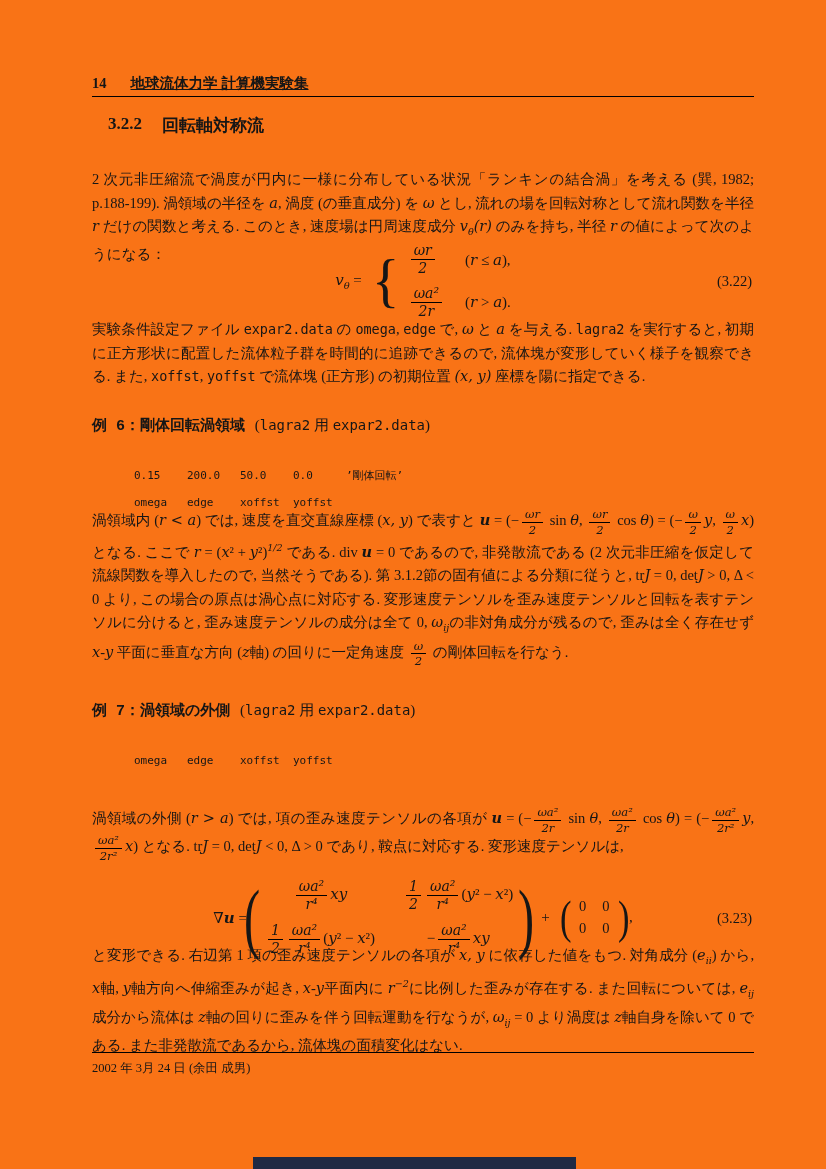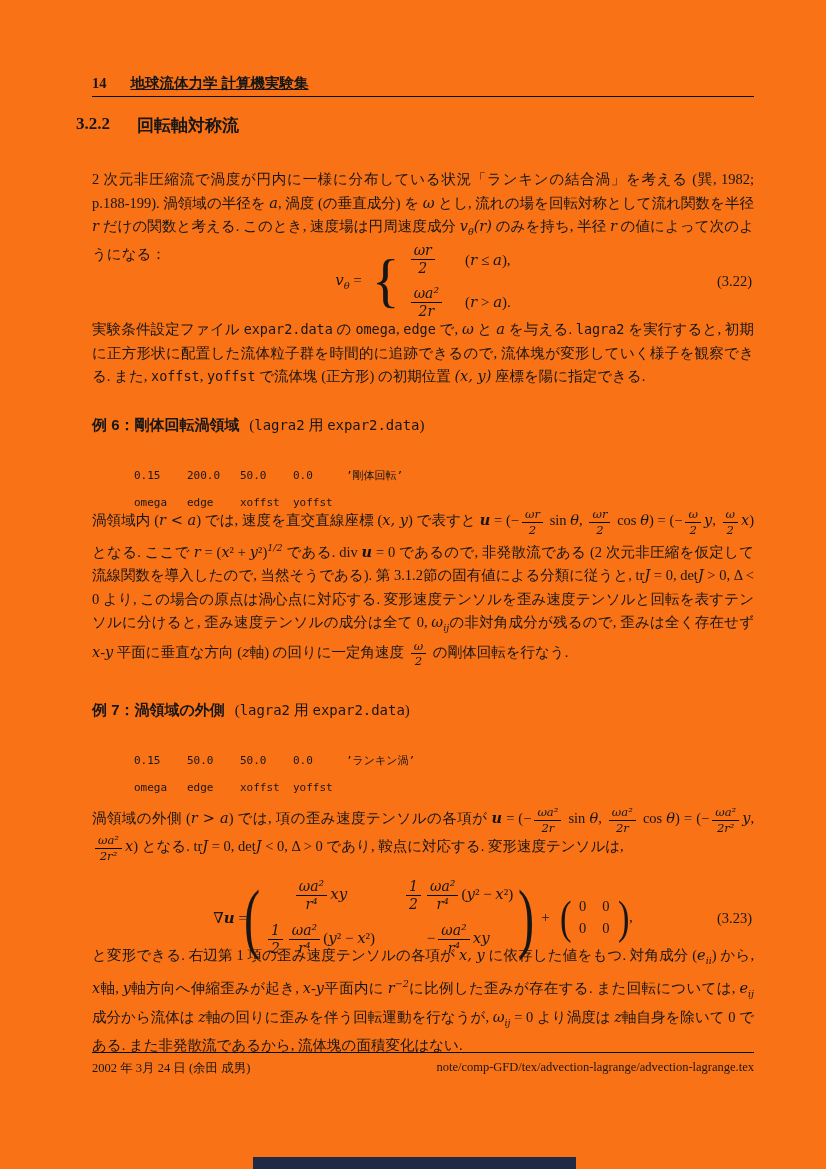--- a/index.html
+++ b/index.html
@@ -6,21 +6,21 @@
   .page{position:relative;width:826px;height:1169px;background:#f97316;margin:0 auto;
         font-family:"Liberation Serif","DejaVu Serif",serif;color:#161616;overflow:hidden;}
   .abs{position:absolute;}
   
   .hdr{left:92px;width:662px;top:74px;display:flex;align-items:baseline;font-size:14.5px;}
   .pagenum{font-weight:bold;}
   .hdr-left{margin-left:24px;font-family:"Liberation Sans","DejaVu Sans",sans-serif;font-weight:bold;text-decoration:underline;}
   .hdr-right{margin-left:auto;font-family:"Liberation Sans","DejaVu Sans",sans-serif;font-weight:bold;}
   .rule{left:92px;width:662px;height:1.4px;background:#000;}
   
-  .sec{left:76px;top:114px;font-size:17px;font-weight:bold;display:flex;gap:27px;}
+  .sec{left:108px;top:114px;font-size:17px;font-weight:bold;display:flex;gap:20px;}
   .sec .num{font-family:"Liberation Serif",serif;}
   .sec .ttl{font-family:"Liberation Sans","DejaVu Sans",sans-serif;}
   
   .para{left:92px;width:662px;font-size:14.5px;line-height:23.5px;text-align:justify;}
   
   .mi{font-style:italic;font-family:"DejaVu Serif","Liberation Serif",serif;}
   .mbi{font-style:italic;font-weight:bold;font-family:"DejaVu Serif","Liberation Serif",serif;}
   .rb{font-weight:normal;font-family:"Liberation Sans","DejaVu Sans",sans-serif;}
   .tt{font-family:"DejaVu Sans Mono","Liberation Mono",monospace;font-size:0.93em;}
   sub.sb{font-size:0.66em;}
@@ -40,21 +40,21 @@
          align-items:center;justify-items:start;}
   .bigparen{font-size:78px;line-height:0.82;font-weight:300;transform:scaleX(0.62);margin:0 -8px;}
   .smallparen{font-size:46px;line-height:0.9;font-weight:300;transform:scaleX(0.75);margin:0 -2px;}
   .matrix{display:grid;grid-template-columns:auto auto;column-gap:28px;row-gap:10px;
           justify-items:center;align-items:center;margin:0 8px;}
   .zmatrix{display:grid;grid-template-columns:auto auto;column-gap:16px;row-gap:5px;
            font-size:14.5px;margin:0 8px;justify-items:center;}
   .plus{margin:0 10px;}
   
   .exhead{left:92px;width:662px;font-size:15px;}
-  .exhead .exbold{font-weight:bold;font-family:Liberation Sans, sans-serif;}
+  .exhead .exbold{font-weight:bold;font-family:Liberation Mono, monospace;}
   .exhead .exparen{margin-left:6px;}
   .ex6h{top:416px;} .ex7h{top:701px;}
   .code{left:134px;font-family:"DejaVu Sans Mono","Liberation Mono",monospace;
         font-size:11px;line-height:27px;}
   .code div{white-space:pre;}
   .code6{top:462px;} .code7{top:747px;}
   .p1{top:168px;} .p2{top:318px;} .p3{top:508px;} .p4{top:806px;} .p5{top:944px;}
   
   .frule{top:1052px;height:1px;}
   .ftr{left:92px;width:662px;top:1060px;display:flex;font-size:12.5px;}
@@ -124,21 +124,20 @@
       </span><span class="mi">x</span><span class="rt">) となる. ここで </span><span class="mi">r</span><span class="rt"> = (</span><span class="mi">x</span><span class="rt">² + </span><span class="mi">y</span><span class="rt">²)</span><sup class="mi sp">1/2</sup><span class="rt"> である. div </span><span class="mbi">u</span><span class="rt"> = 0 であるので, 非発散流である (2 次元非圧縮を仮定して流線関数を導入したので, 当然そうである). 第 3.1.2節の固有値による分類に従うと, tr</span><span class="mi">J</span><span class="rt"> = 0, det</span><span class="mi">J</span><span class="rt"> &gt; 0, Δ &lt; 0 より, この場合の原点は渦心点に対応する. 変形速度テンソルを歪み速度テンソルと回転を表すテンソルに分けると, 歪み速度テンソルの成分は全て 0, </span><span class="mi">ω</span><sub class="mi sb">ij</sub><span class="rt">の非対角成分が残るので, 歪みは全く存在せず </span><span class="mi">x</span><span class="rt">-</span><span class="mi">y</span><span class="rt"> 平面に垂直な方向 (</span><span class="mi">z</span><span class="rt">軸) の回りに一定角速度 </span><span class="frac">
         <span class="fnum mi">ω</span>
         <span class="fden mi">2</span>
       </span><span class="rt"> の剛体回転を行なう.</span></div>
 
   <div class="abs exhead ex7h">
     <span class="exbold">例 7：渦領域の外側</span>
     <span class="exparen"><span class="rt">(</span><span class="tt">lagra2</span><span class="rt"> 用 </span><span class="tt">expar2.data</span><span class="rt">)</span></span>
   </div>
   <div class="abs code code7">
-    <div>0.15    50.0    50.0    0.0     ’ランキン渦’</div>
     <div>omega   edge    xoffst  yoffst</div>
   </div>
 
   <div class="abs para p4"><span class="rt">渦領域の外側 (</span><span class="mi">r &gt; a</span><span class="rt">) では, 項の歪み速度テンソルの各項が </span><span class="mbi">u</span><span class="rt"> = (−</span><span class="frac">
         <span class="fnum mi">ωa²</span>
         <span class="fden mi">2r</span>
       </span><span class="rt"> sin </span><span class="mi">θ</span><span class="rt">, </span><span class="frac">
         <span class="fnum mi">ωa²</span>
         <span class="fden mi">2r</span>
       </span><span class="rt"> cos </span><span class="mi">θ</span><span class="rt">) = (−</span><span class="frac">
@@ -188,18 +187,17 @@
     <span class="smallparen">)</span>
     <span>,</span>
     <span class="eqtag">(3.23)</span>
   </div>
 
   <div class="abs para p5"><span class="rt">と変形できる. 右辺第 1 項の歪み速度テンソルの各項が </span><span class="mi">x, y</span><span class="rt"> に依存した値をもつ. 対角成分 (</span><span class="mi">e</span><sub class="mi sb">ii</sub><span class="rt">) から, </span><span class="mi">x</span><span class="rt">軸, </span><span class="mi">y</span><span class="rt">軸方向へ伸縮歪みが起き, </span><span class="mi">x</span><span class="rt">-</span><span class="mi">y</span><span class="rt">平面内に </span><span class="mi">r</span><sup class="mi sp">−2</sup><span class="rt">に比例した歪みが存在する. また回転については, </span><span class="mi">e</span><sub class="mi sb">ij</sub><span class="rt">成分から流体は </span><span class="mi">z</span><span class="rt">軸の回りに歪みを伴う回転運動を行なうが, </span><span class="mi">ω</span><sub class="mi sb">ij</sub><span class="rt"> = 0 より渦度は </span><span class="mi">z</span><span class="rt">軸自身を除いて 0 である. また非発散流であるから, 流体塊の面積変化はない.</span></div>
 
   <div class="abs rule frule"></div>
   <div class="abs ftr">
     <span>2002 年 3月 24 日 (余田 成男)</span>
-    <span class="fright">note/comp-GFD/tex/advection-lagrange/advection-lagrange.tex</span>
   </div>
 
   <div class="abs bottombar"></div>
 
 </div>
 
 </body></html>

